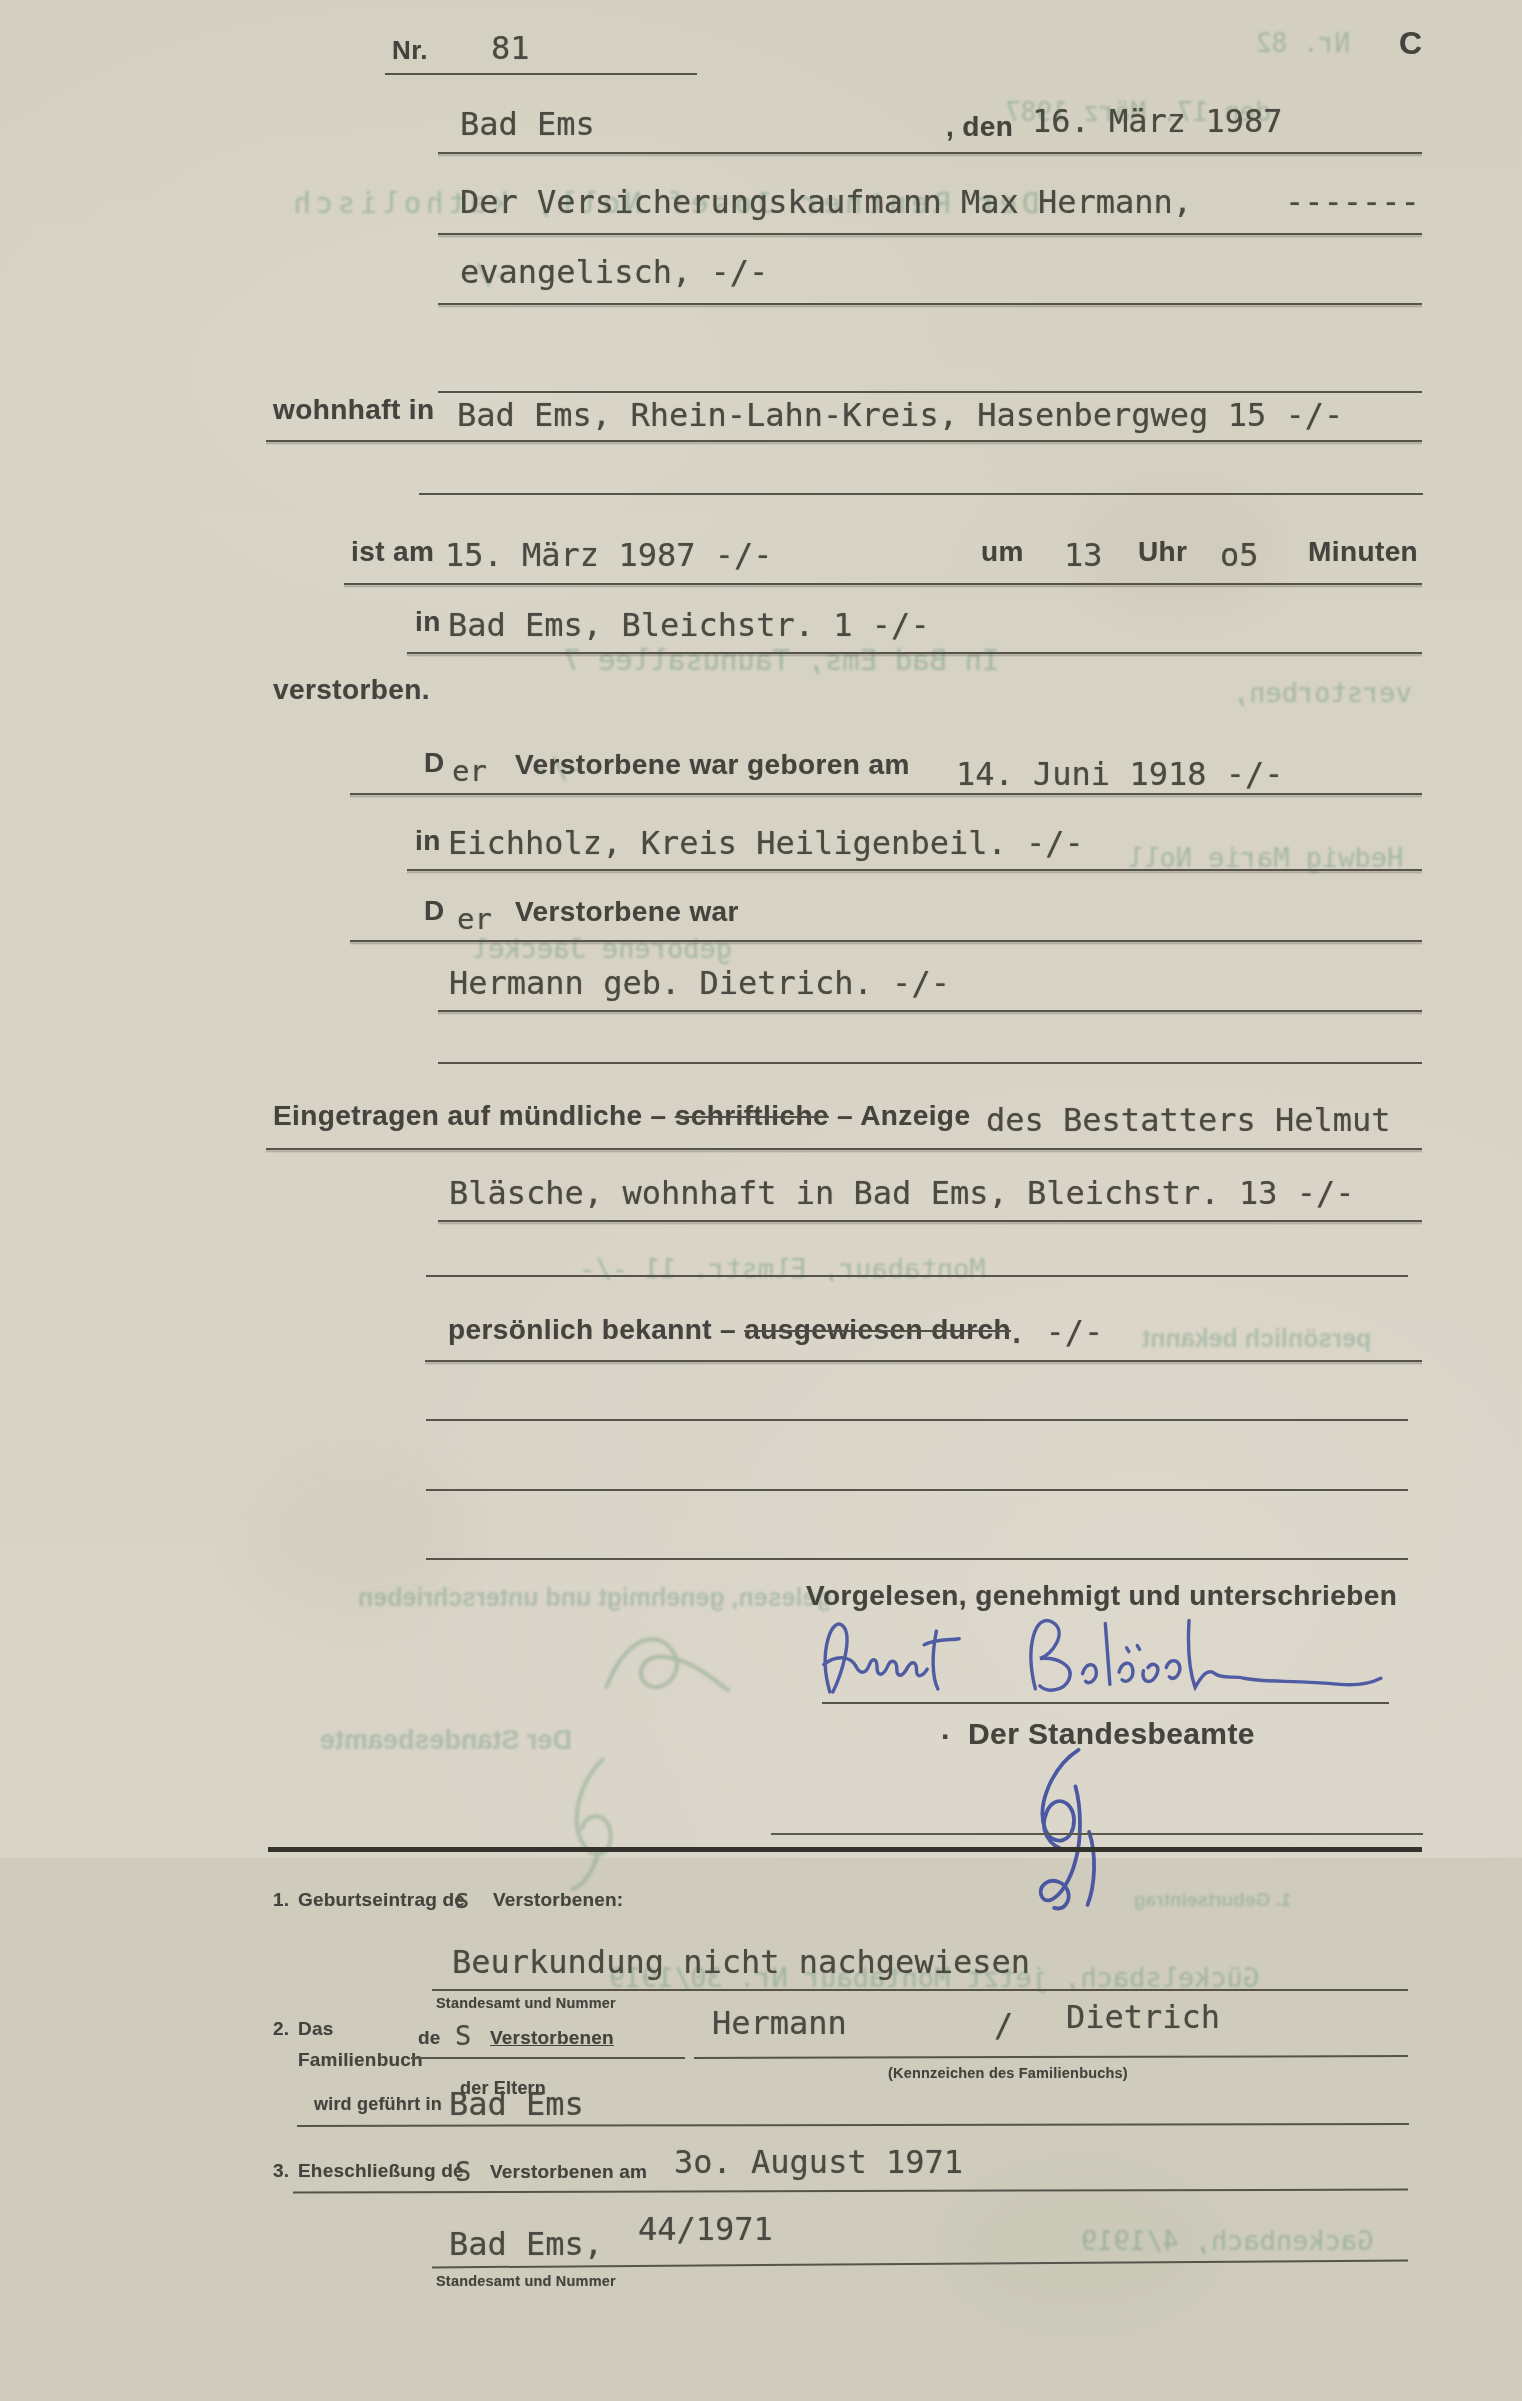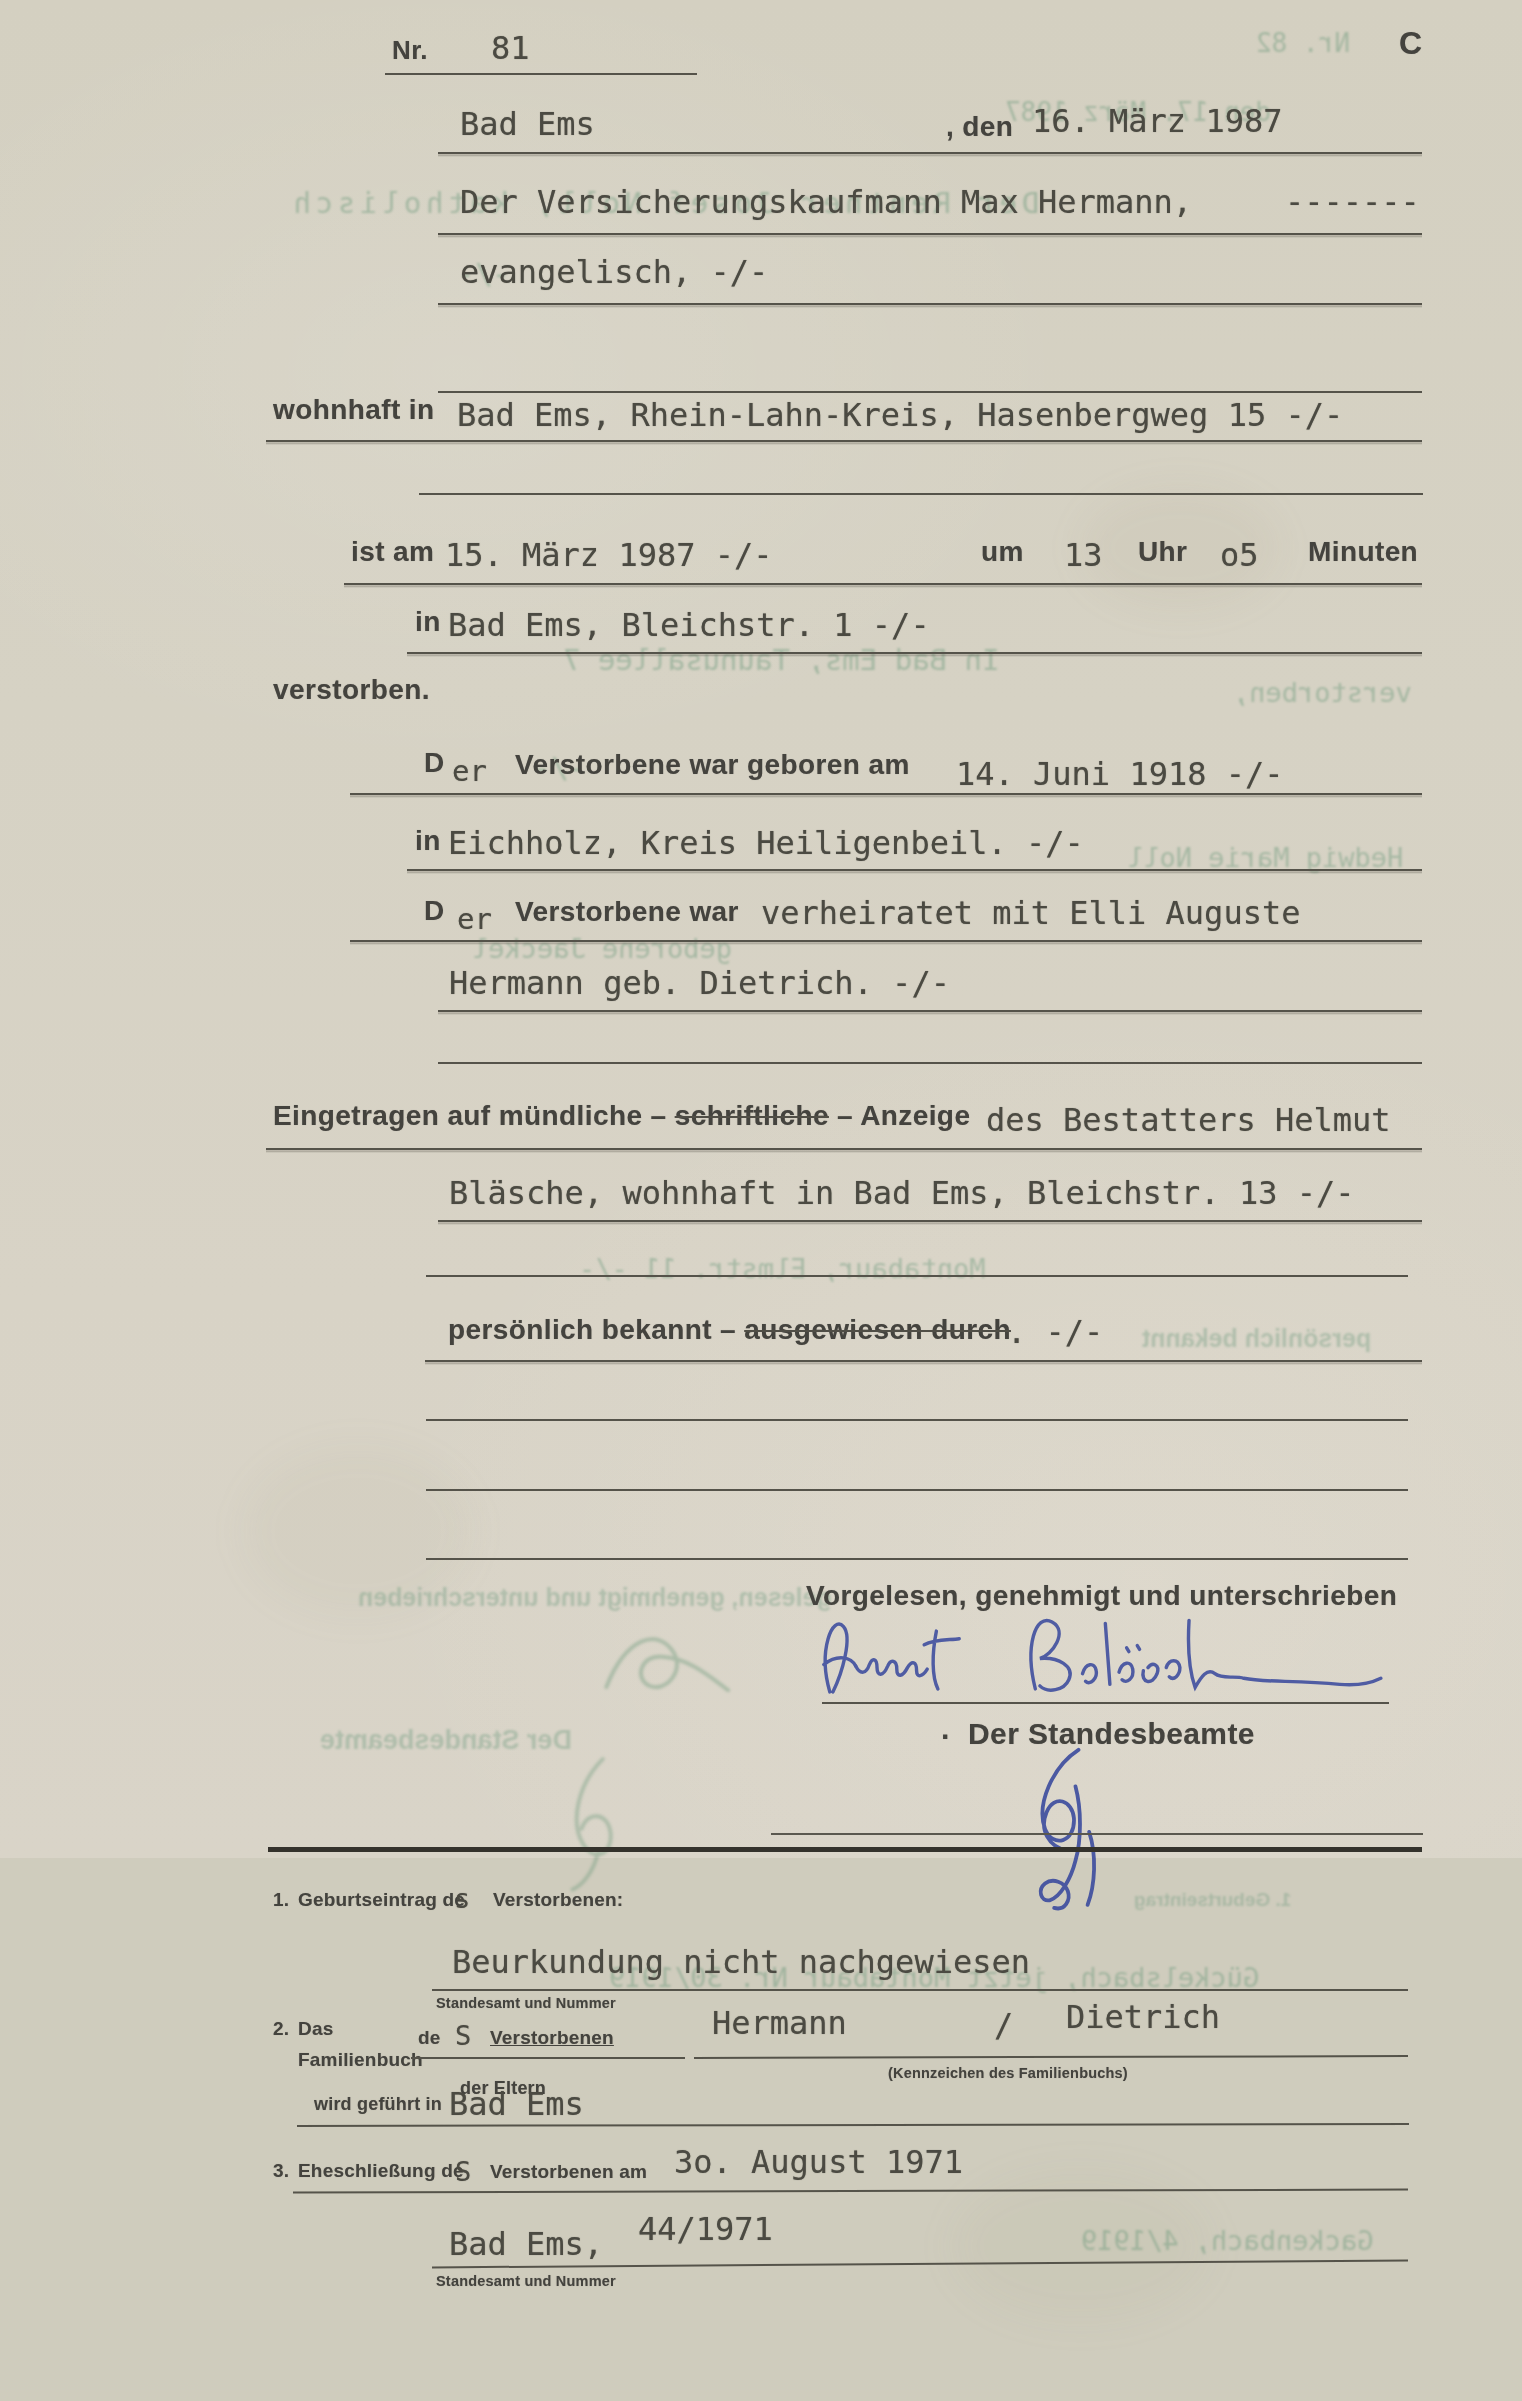--- a/index.html
+++ b/index.html
@@ -113,21 +113,20 @@
   <span class="t" style="left:956px;top:748px;margin-top:10px;">14. Juni 1918 -/-</span>
   <div class="rule dbl" style="left:350px;top:793px;width:1072px;"></div>
 
   <span class="p" style="left:415px;top:827px;">in</span>
   <span class="t" style="left:448px;top:827px;">Eichholz, Kreis Heiligenbeil. -/-</span>
   <div class="rule dbl" style="left:407px;top:869px;width:1015px;"></div>
 
   <span class="p" style="left:424px;top:897px;">D</span>
   <span class="t" style="left:457px;top:905px;font-size:29px;">er</span>
   <span class="p" style="left:515px;top:898px;">Verstorbene war</span>
-  <span class="t" style="left:761px;top:897px;">verheiratet mit Elli Auguste</span>
   <div class="rule dbl" style="left:350px;top:940px;width:1072px;"></div>
 
   <span class="t" style="left:449px;top:967px;">Hermann geb. Dietrich. -/-</span>
   <div class="rule dbl" style="left:438px;top:1010px;width:984px;"></div>
 
   <div class="rule" style="left:438px;top:1062px;width:984px;"></div>
 
   <div class="p" style="left:273px;top:1102px;">
     <span>Eingetragen auf mündliche – </span><span class="strike">schriftliche</span><span> – Anzeige</span>
   </div>

